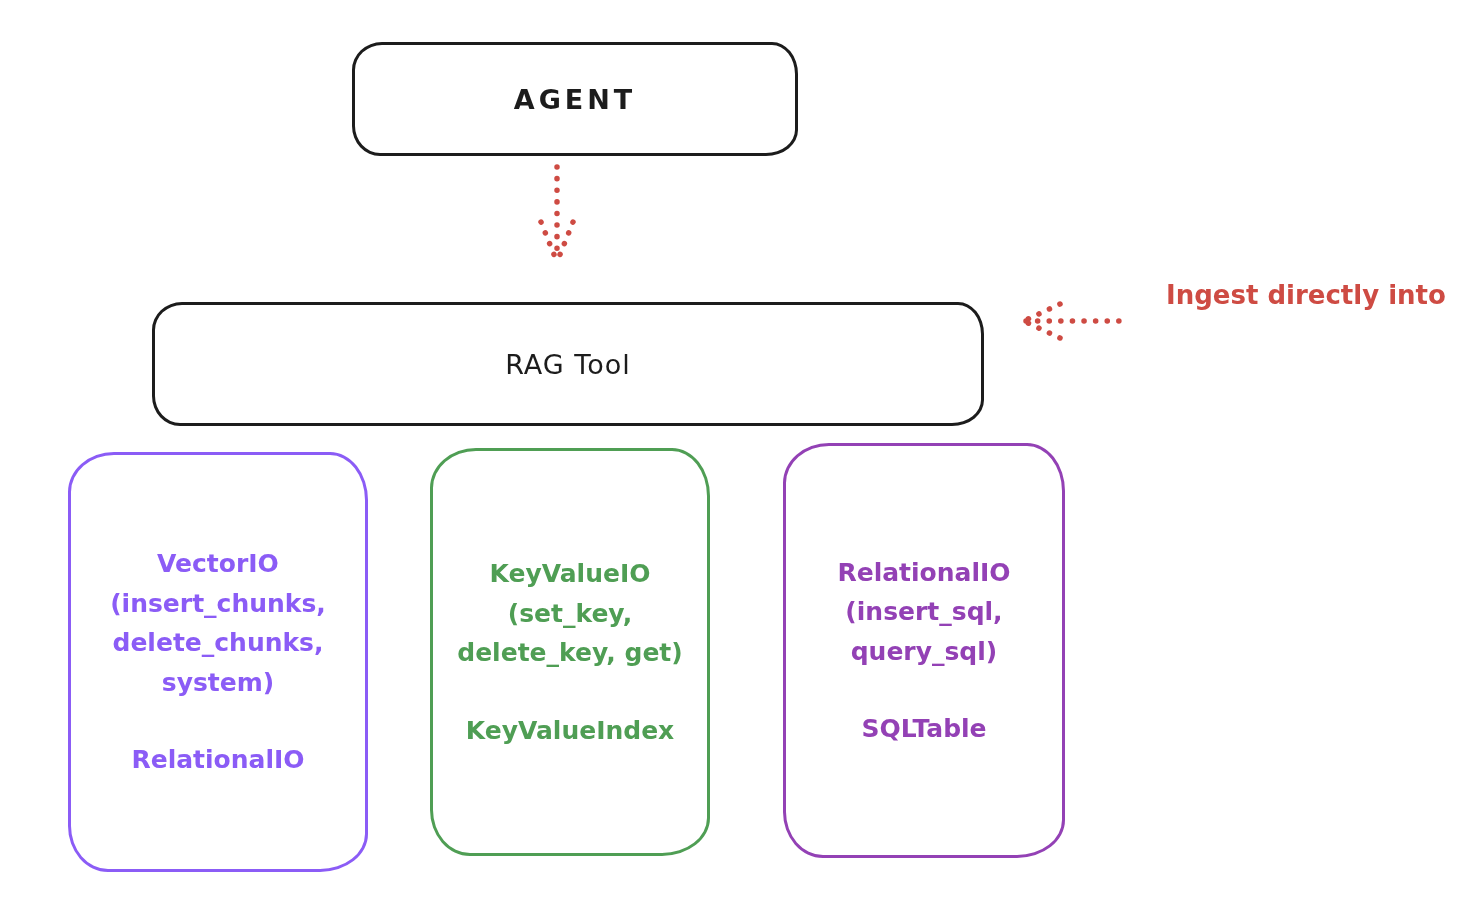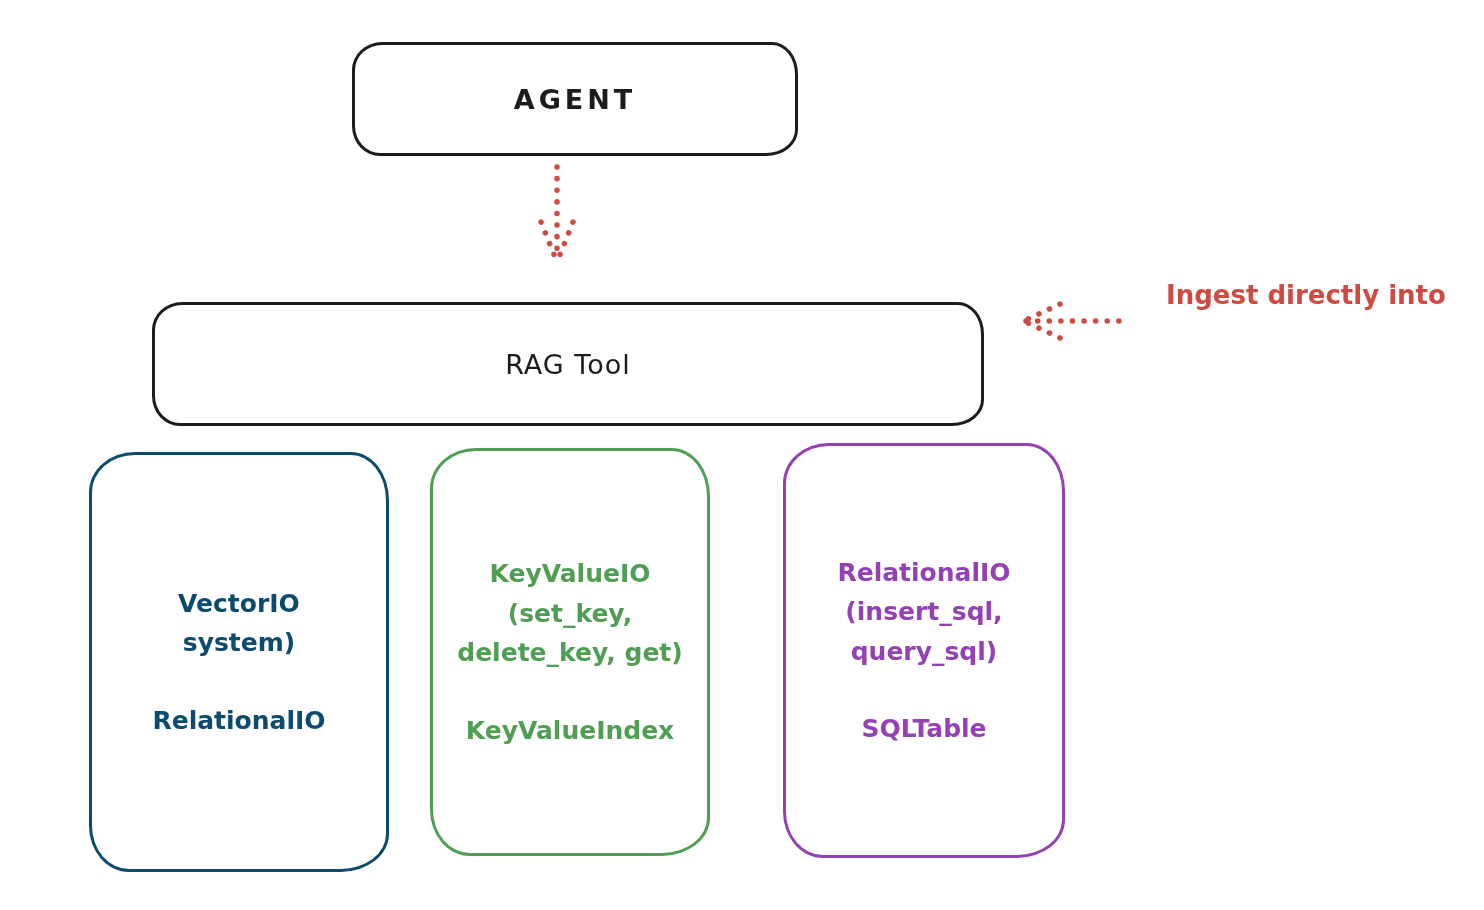--- a/index.html
+++ b/index.html
@@ -98,22 +98,24 @@
       <line class="dotline" x1="12" y1="25" x2="116" y2="25"></line>
       <line class="dotline" x1="46" y1="8" x2="14" y2="23"></line>
       <line class="dotline" x1="46" y1="42" x2="14" y2="27"></line>
     </svg>
   </div>
 
   <div class="annotation" style="color: rgb(206, 75, 67);">
     <div>Ingest directly into</div>
   </div>
 
-  <div class="sketch-box r-tall storage-box box-vector" style="color: #0c4a6e; margin-left: 21px;">
+  <div class="sketch-box r-tall storage-box box-vector" style="color: #8b5cf6;">
     <div>VectorIO</div>
+    <div>(insert_chunks,</div>
+    <div>delete_chunks,</div>
     <div>system)</div>
     <div class="index-label">RelationalIO</div>
   </div>
 
   <div class="sketch-box r-tall storage-box box-kv" style="color: rgb(79, 158, 84);">
     <div>KeyValueIO</div>
     <div>(set_key,</div>
     <div>delete_key, get)</div>
     <div class="index-label">KeyValueIndex</div>
   </div>

